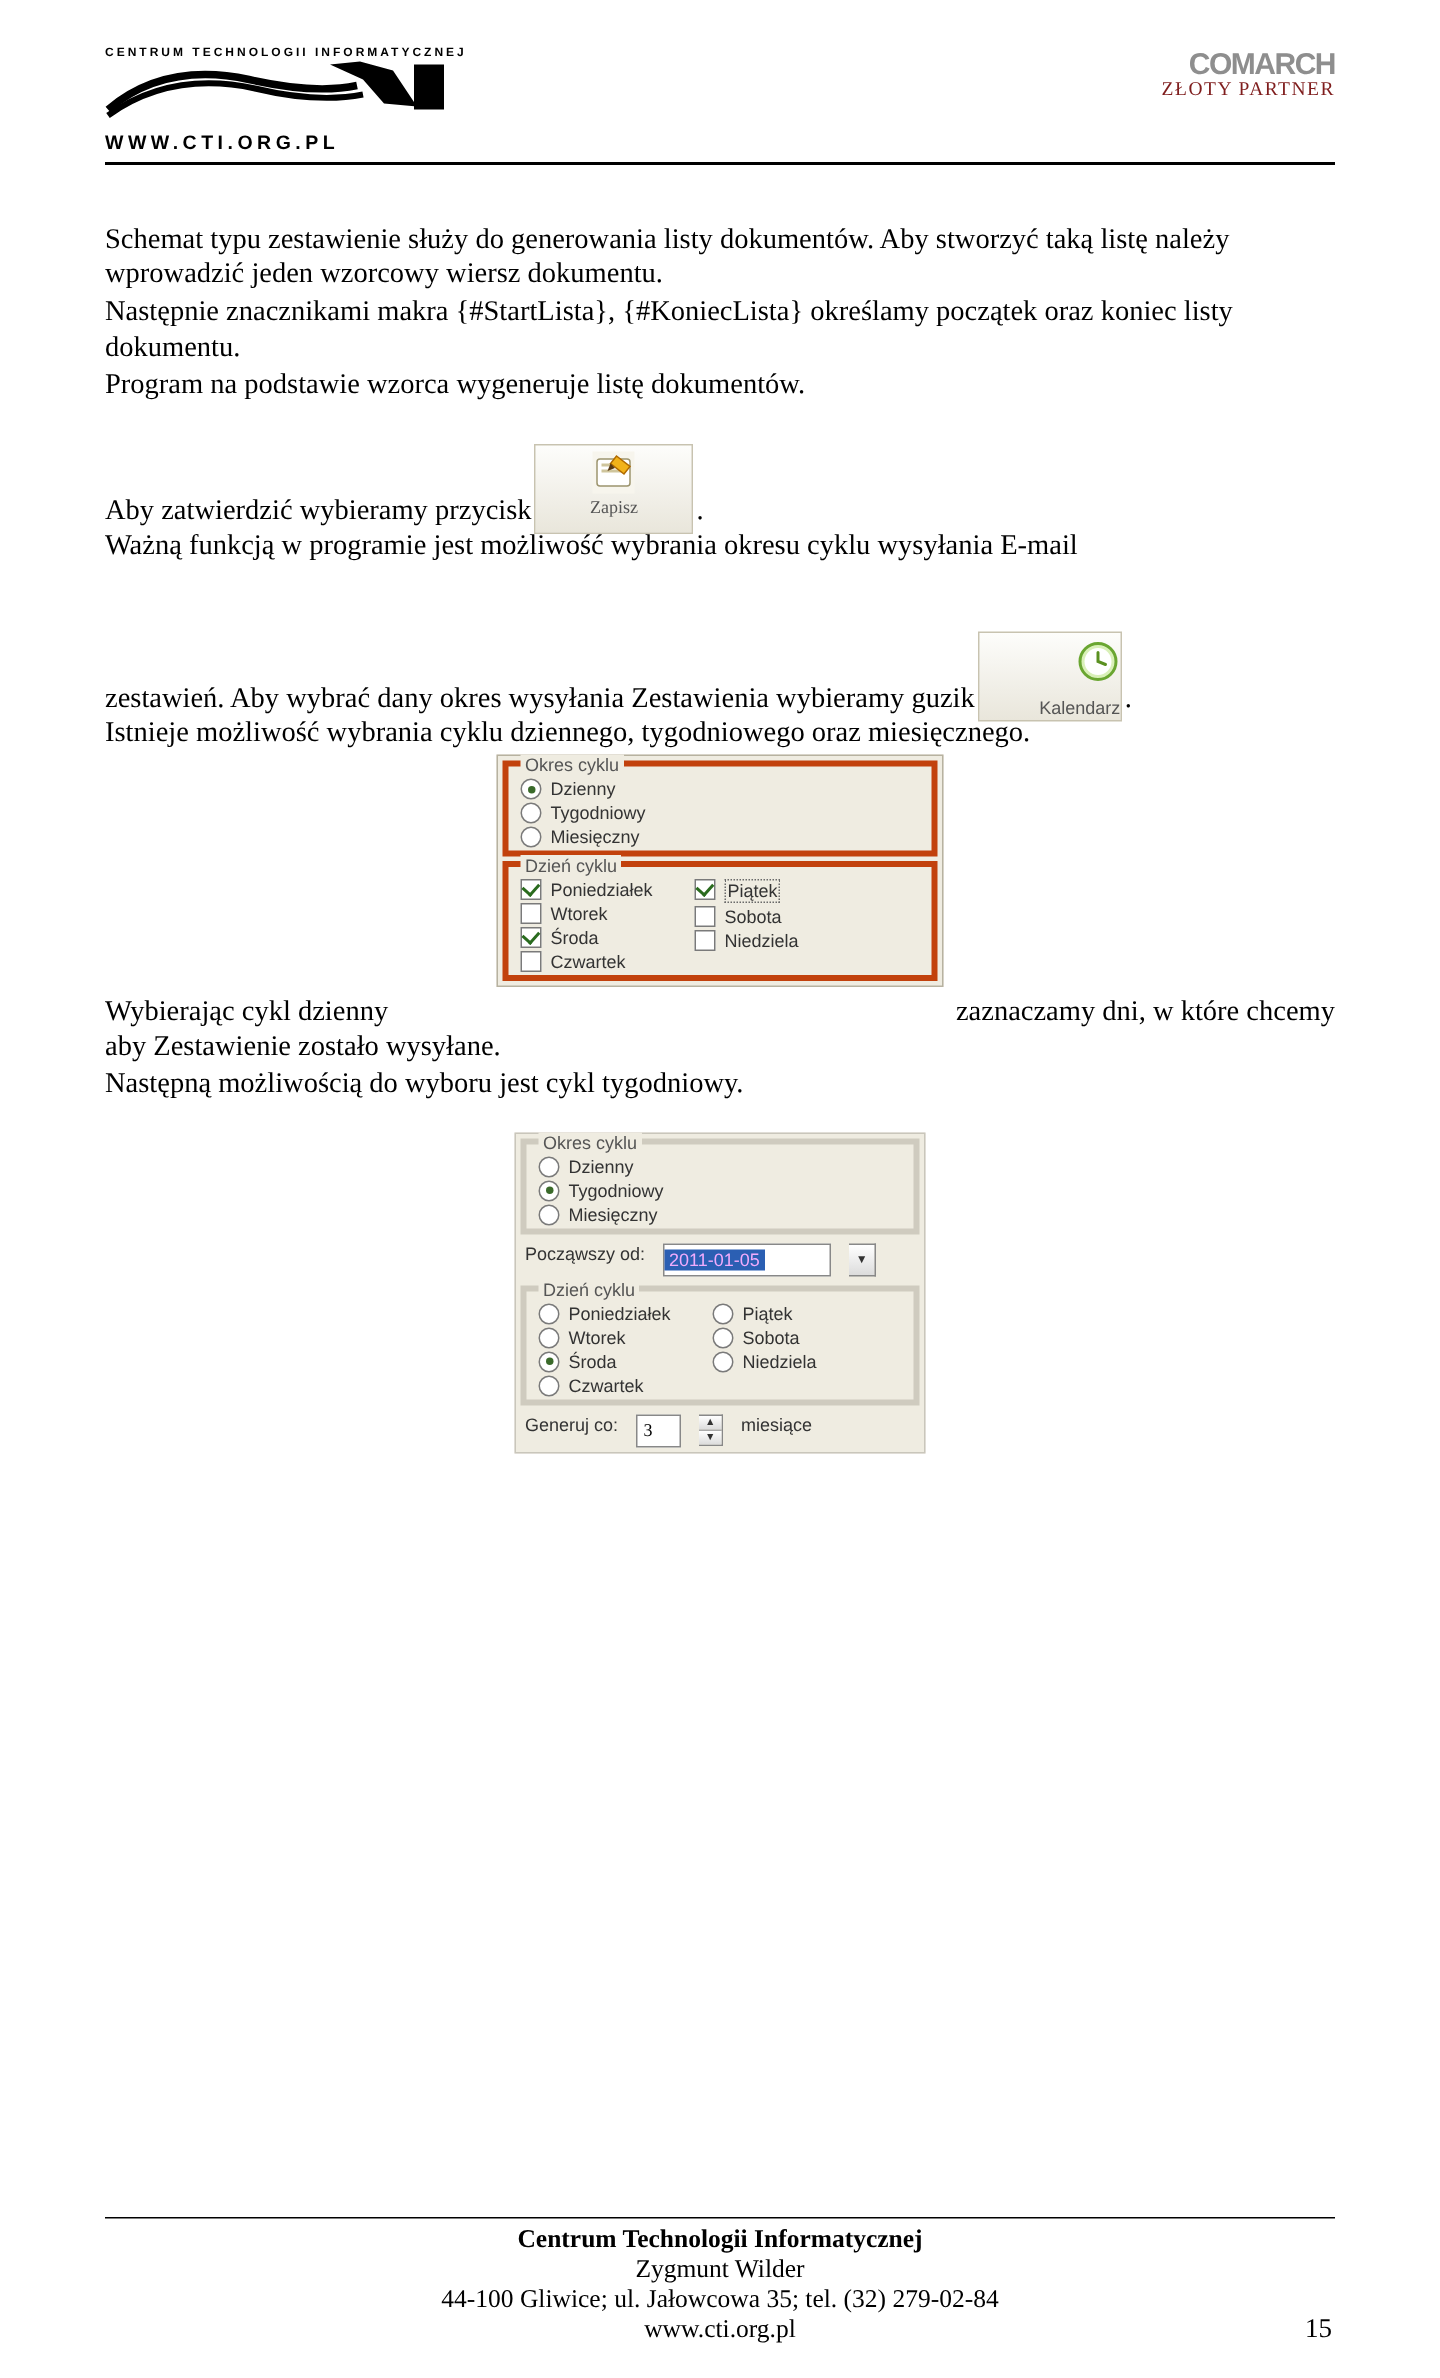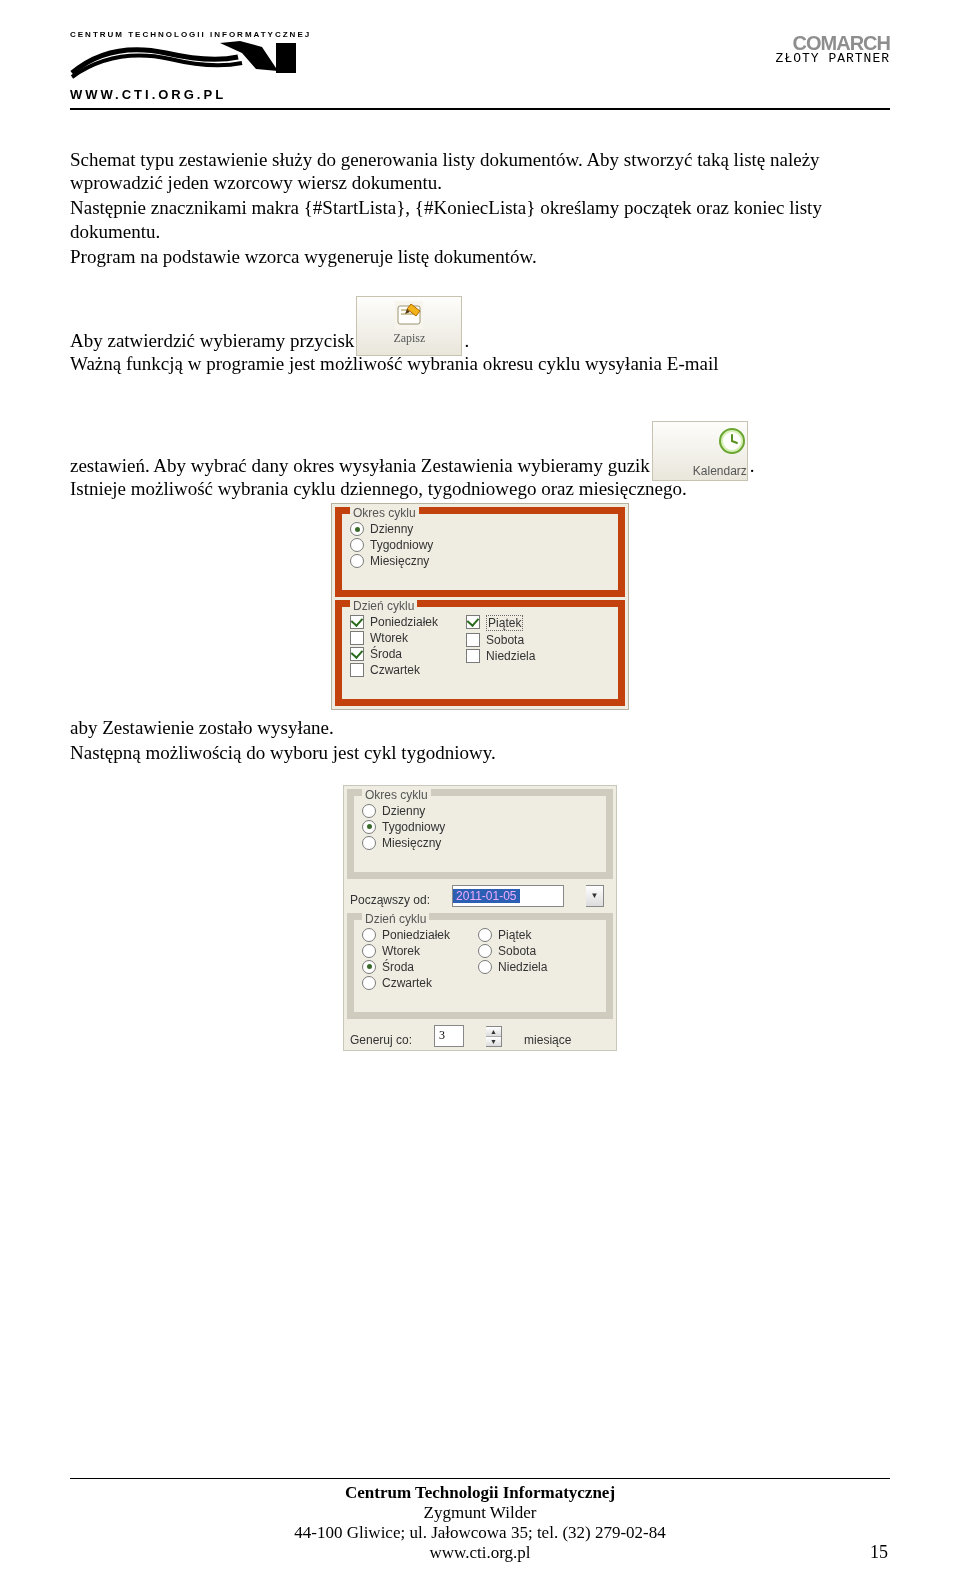--- a/index.html
+++ b/index.html
@@ -49,23 +49,23 @@
     margin-top:2px;
   }
   .comarch{
     font-family:Arial,sans-serif;
     font-size:20px;
     font-weight:bold;
     color:#8e8e8e;
     letter-spacing:-1px;
   }
   .zloty{
-    font-family:Liberation Mono, monospace;
+    font-family:Liberation Serif, serif;
     font-size:13px;
-    color:#000000;
+    color:#7f1d1d;
     letter-spacing:1px;
     margin-top:-4px;
   }
   .hr-top{ border:0;border-top:2px solid #000;margin:6px 0 38px 0 }
   p.para{ margin:0 0 2px 0; line-height:1.22 }
   .just{ text-align:justify }
   .inline-row{ display:flex;align-items:flex-end;flex-wrap:wrap;gap:0 2px }
   .inline-row p{ margin:0 }
   .btn-zapisz{
     display:inline-flex;flex-direction:column;align-items:center;
@@ -87,39 +87,39 @@
     border:1px solid #c8c3b0;
     width:94px;height:58px;
     vertical-align:middle;position:relative;top:4px
   }
   .btn-kal .lbl{font-family:Tahoma,Arial;font-size:12px;color:#555;margin-top:3px}
   .dlg{
     font-family:Tahoma,Arial;font-size:12px;color:#333;
     background:#efece1;margin-left:auto;margin-right:auto
   }
   .groupbox{
-    border:7px solid #c2410c;margin:3px;padding:6px 8px 20px 8px;position:relative
+    border:4px solid #c2410c;margin:3px;padding:6px 8px 0 8px;position:relative
   }
   .groupbox>.legend{
     position:absolute;top:-8px;left:8px;background:#efece1;
     padding:0 3px;font-size:12px;color:#555
   }
   .opt,.chk{display:flex;gap:6px;margin:2px 0}
   .radio{
     width:12px;height:12px;border:1px solid #7a7a7a;border-radius:50%;
     display:inline-flex;align-items:center;justify-content:center;background:#fff
   }
   .radio.checked::after{content:"";width:5px;height:5px;background:#3a6a2a;border-radius:50%}
   .checkbox{
     width:12px;height:12px;border:1px solid #7a7a7a;background:#fff;
     display:inline-flex;align-items:center;justify-content:center
   }
   .checkbox.checked::after{content:"";width:8px;height:6px;border-left:2px solid #2a6b1e;border-bottom:2px solid #2a6b1e;transform:rotate(-48deg) translate(1px,-1px)}
   .dotted{border:1px dotted #6a6a6a;padding:0 1px}
-  .field-row{display:flex;align-items:flex-end;gap:22px;padding:3px 6px}
+  .field-row{display:flex;align-items:flex-start;gap:12px;padding:3px 6px}
   .eb{background:#fff;border:1px solid #888;height:20px;display:inline-flex;align-items:center}
   .eb input{border:0;outline:0;font-family:Tahoma;font-size:12px;padding:0 4px;width:100%;background:transparent}
   .date-sel{background:#2b5fb3;color:#f0abfc;padding:0 3px}
   .spin{display:flex;flex-direction:column;border:1px solid #888;border-left:0}
   .spin div{width:15px;height:9px;background:linear-gradient(#fff,#dcdcdc);display:flex;align-items:center;justify-content:center;font-size:7px;line-height:1}
   .spin div:first-child{border-bottom:1px solid #aaa}
   .dd-btn{width:17px;height:20px;background:linear-gradient(#fff,#dcdcdc);border:1px solid #888;border-left:0;display:flex;align-items:center;justify-content:center;font-size:8px}
   .two-col{display:flex;gap:28px}
   .dlg1{width:296px;border:1px solid #b7b2a0}
   .dlg2{width:272px;border:1px solid #c9c6bb}
@@ -249,20 +249,24 @@
             <div class="chk">
                 <span class="checkbox"></span>
                 <span>Niedziela</span>
               </div>
           </div>
         </div>
       </div>
     </div>
   </div>
 
+  <div class="inline-row" style="justify-content:space-between">
+    <span>Wybierając cykl dzienny </span>
+    <span> zaznaczamy dni, w które chcemy</span>
+  </div>
   <p class="para">aby Zestawienie zostało wysyłane.</p>
 
   <p class="para mt14">Następną możliwością do wyboru jest cykl tygodniowy.</p>
 
   <div style="margin:20px 0 0 0">
     <div class="dlg dlg2">
       <div class="groupbox">
         <span class="legend">Okres cyklu</span>
         <div class="opt">
             <span class="radio"></span>

